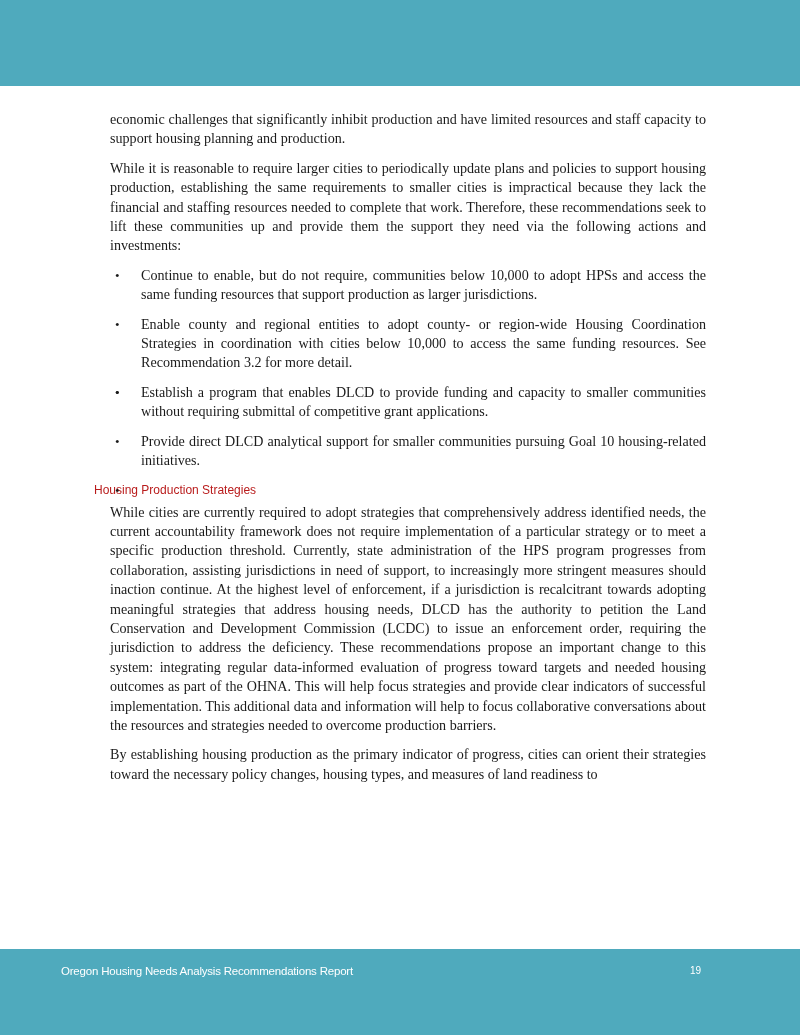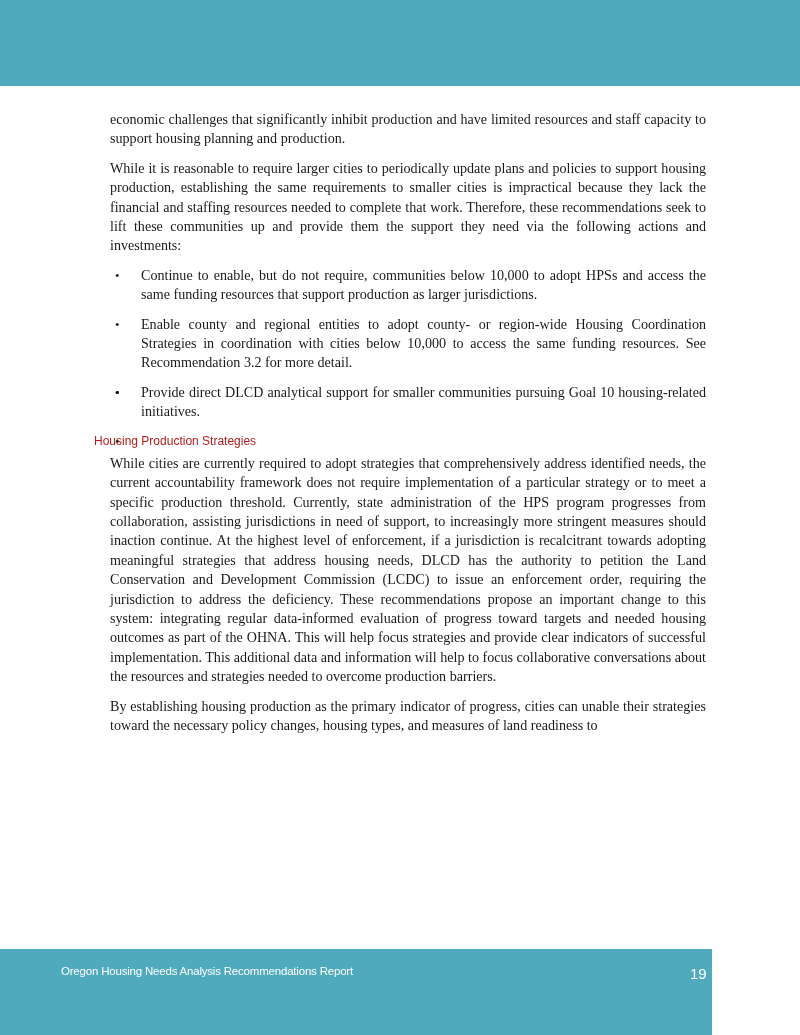--- a/index.html
+++ b/index.html
@@ -7,32 +7,32 @@
     width: 800px; height: 1035px; position: relative; overflow: hidden;
     background: #ffffff;
     font-family: "Liberation Serif", "DejaVu Serif", serif;
     color: #1a1a1a;
   }
   .header-band {
     position: absolute; left: 0; top: 0; width: 800px; height: 86px;
     background: #4faabd;
   }
   .footer-band {
-    position: absolute; left: 0; top: 949px; width: 712px; height: 86px;
+    position: absolute; left: 0; top: 949px; width: 800px; height: 86px;
     background: #4faabd;
   }
   .footer-title {
     position: absolute; left: 61px; top: 16px;
     font-family: "Liberation Sans", "DejaVu Sans", sans-serif;
     font-size: 11.5px; color: #ffffff; letter-spacing: -0.2px;
   }
   .footer-page {
     position: absolute; left: 690px; top: 16px;
     font-family: "Liberation Sans", "DejaVu Sans", sans-serif;
-    font-size: 15px; color: #ffffff;
+    font-size: 10px; color: #ffffff;
   }
   .content {
     position: absolute; left: 94px; top: 110px; width: 612px;
     font-size: 14.1px; line-height: 19.4px;
   }
   .content p {
     margin: 0 0 10px 16px; text-align: justify; text-align-last: left;
   }
   ul.bullets {
     list-style: none; margin: 0 0 4px 0; padding: 0;
@@ -55,26 +55,26 @@
 <div class="header-band"></div>
 
 <div class="content">
   <p>economic challenges that significantly inhibit production and have limited resources and staff capacity to support housing planning and production.</p>
   <p>While it is reasonable to require larger cities to periodically update plans and policies to support housing production, establishing the same requirements to smaller cities is impractical because they lack the financial and staffing resources needed to complete that work. Therefore, these recommendations seek to lift these communities up and provide them the support they need via the following actions and investments:</p>
 
   <ul class="bullets">
     <li><span class="bullet">•</span><span>Continue to enable, but do not require, communities below 10,000 to adopt HPSs and access the same funding resources that support production as larger jurisdictions.</span></li>
     <li><span class="bullet">•</span><span>Enable county and regional entities to adopt county- or region-wide Housing Coordination Strategies in coordination with cities below 10,000 to access the same funding resources. See Recommendation 3.2 for more detail.</span></li>
     <li><span class="bullet">•</span></li>
-    <li><span class="bullet">•</span></li>
+    <li><span class="bullet">•</span><span>Establish a program that enables DLCD to provide funding and capacity to smaller communities without requiring submittal of competitive grant applications.</span></li>
     <li><span class="bullet">•</span><span>Provide direct DLCD analytical support for smaller communities pursuing Goal 10 housing-related initiatives.</span></li>
     <li><span class="bullet">•</span></li>
   </ul>
 
   <div class="section-heading">Housing Production Strategies</div>
   <p>While cities are currently required to adopt strategies that comprehensively address identified needs, the current accountability framework does not require implementation of a particular strategy or to meet a specific production threshold. Currently, state administration of the HPS program progresses from collaboration, assisting jurisdictions in need of support, to increasingly more stringent measures should inaction continue. At the highest level of enforcement, if a jurisdiction is recalcitrant towards adopting meaningful strategies that address housing needs, DLCD has the authority to petition the Land Conservation and Development Commission (LCDC) to issue an enforcement order, requiring the jurisdiction to address the deficiency. These recommendations propose an important change to this system: integrating regular data-informed evaluation of progress toward targets and needed housing outcomes as part of the OHNA. This will help focus strategies and provide clear indicators of successful implementation. This additional data and information will help to focus collaborative conversations about the resources and strategies needed to overcome production barriers.</p>
-  <p>By establishing housing production as the primary indicator of progress, cities can unable their strategies toward the necessary policy changes, housing types, and measures of land readiness to</p>
+  <p>By establishing housing production as the primary indicator of progress, cities can orient their strategies toward the necessary policy changes, housing types, and measures of land readiness to</p>
 </div>
 
 <div class="footer-band">
   <span class="footer-title">Oregon Housing Needs Analysis Recommendations Report</span>
   <span class="footer-page">19</span>
 </div>
 
 </body></html>

